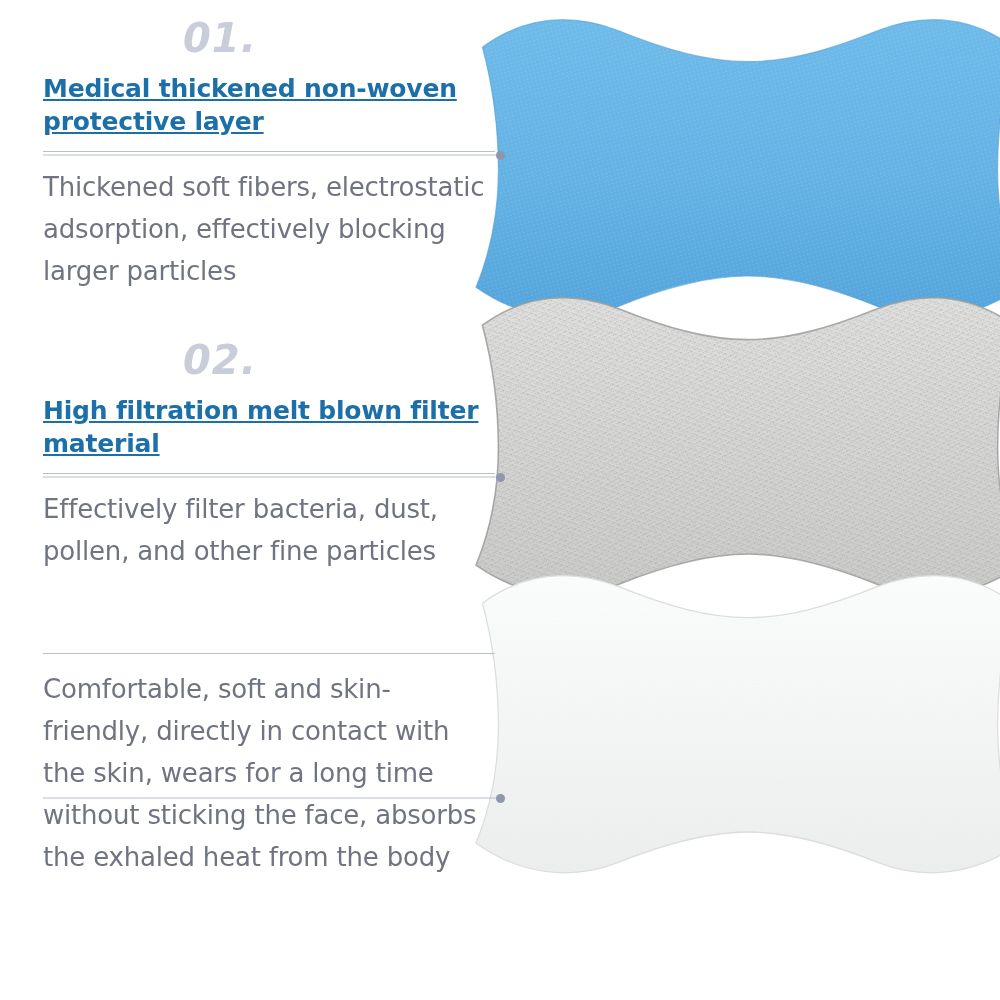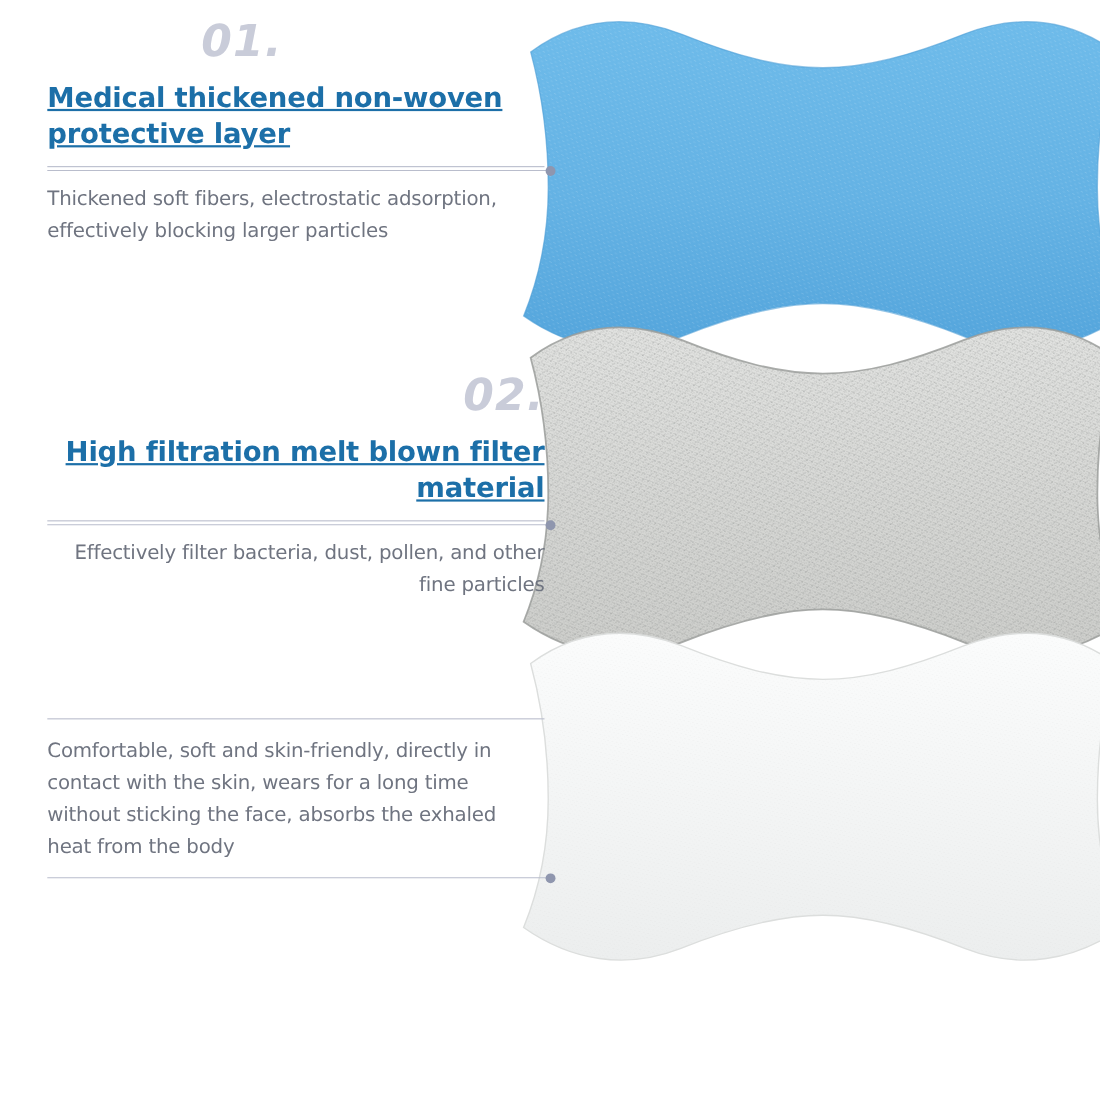--- a/index.html
+++ b/index.html
@@ -55,32 +55,32 @@
     letter-spacing: -0.2px;
     text-decoration: underline;
   }
   .rule {
     height: 1px;
     background: #b9bdcc;
     margin: 13px 0 14px 0;
   }
   .desc {
     font-family: "DejaVu Sans", sans-serif;
-    font-size: 18px;
+    font-size: 26px;
     line-height: 1.62;
     color: #6f7480;
     margin: 0;
     letter-spacing: -0.2px;
   }
 
   
   #block-1 { left: 43px; top: 18px; width: 452px; }
   #block-1 .num { margin-left: 140px; }
   
-  #block-2 { left: 43px; top: 340px; width: 452px; text-align: right; }
+  #block-2 { left: 43px; top: 340px; width: 452px; }
   #block-2 .num { margin-left: 140px; }
   
   #block-3 { left: 43px; top: 640px; width: 452px; }
   #block-3 .num { margin-left: 140px; }
 
   .dot {
     position: absolute;
     width: 9px;
     height: 9px;
     border-radius: 50%;

